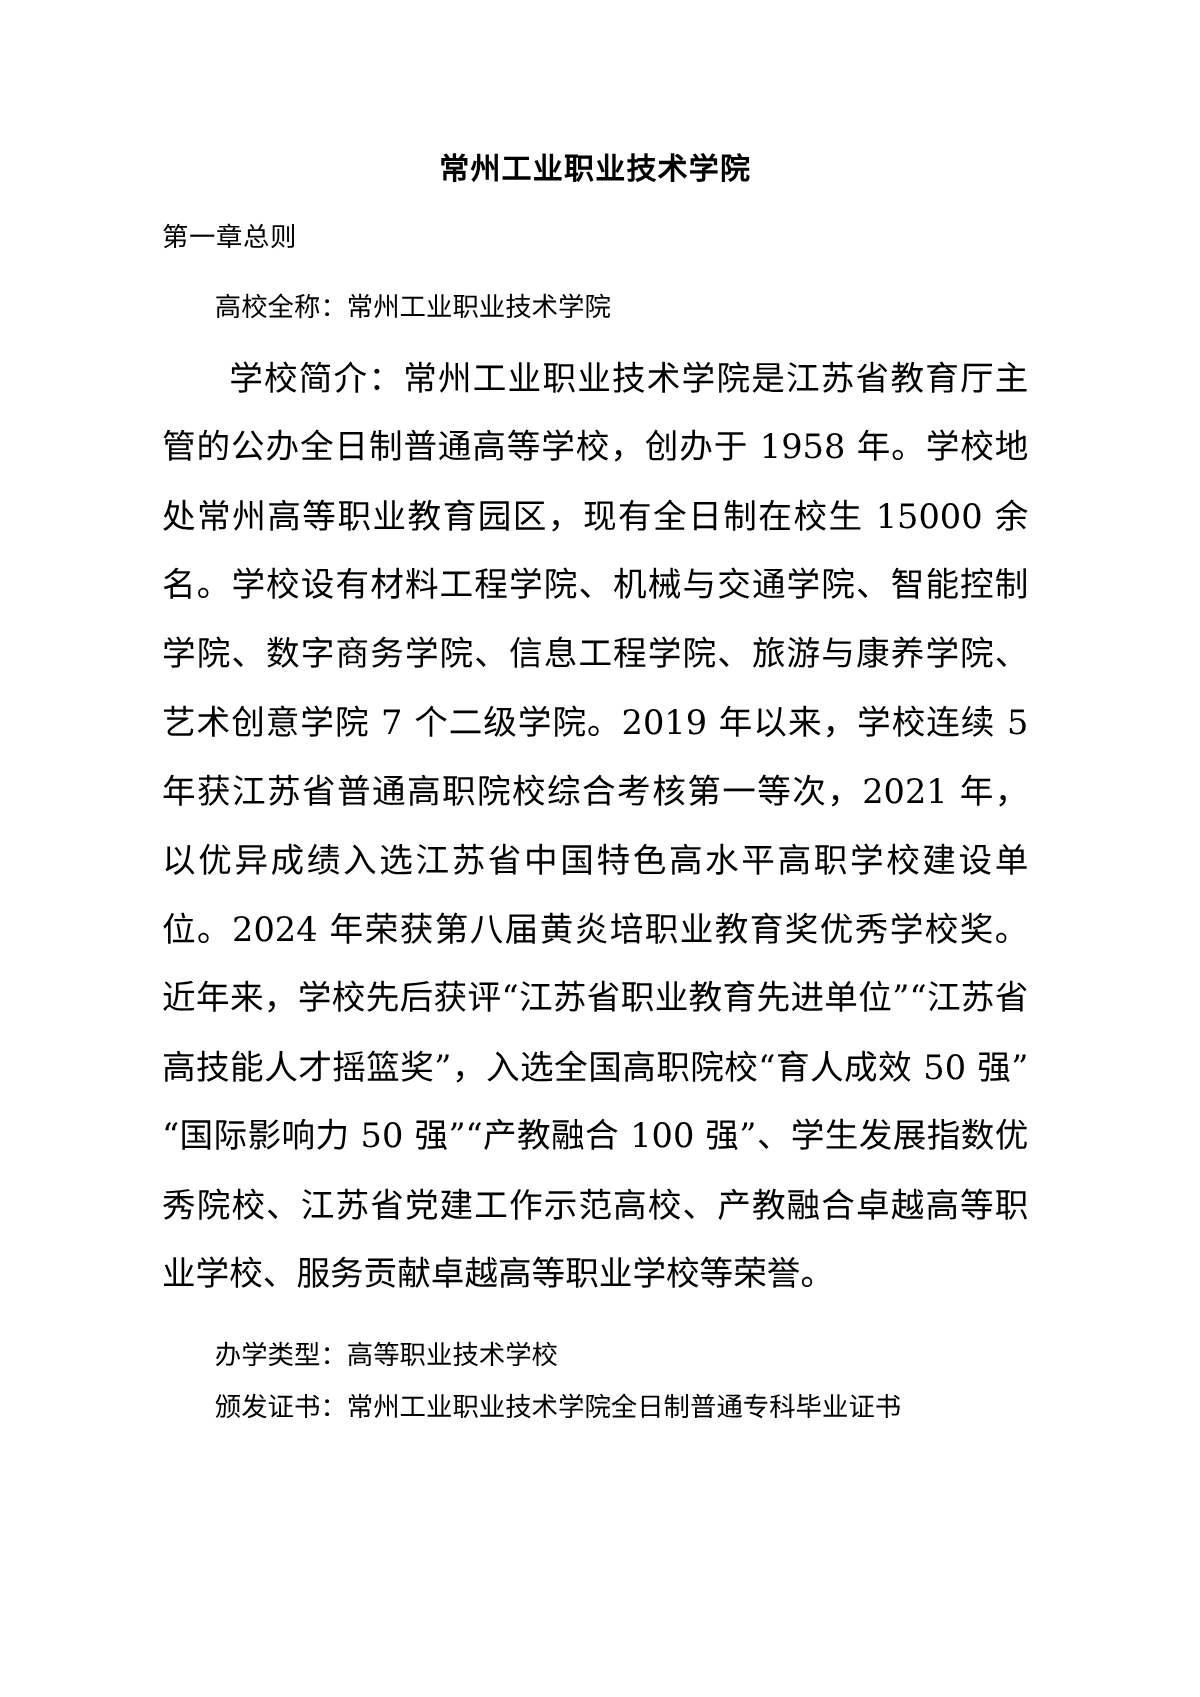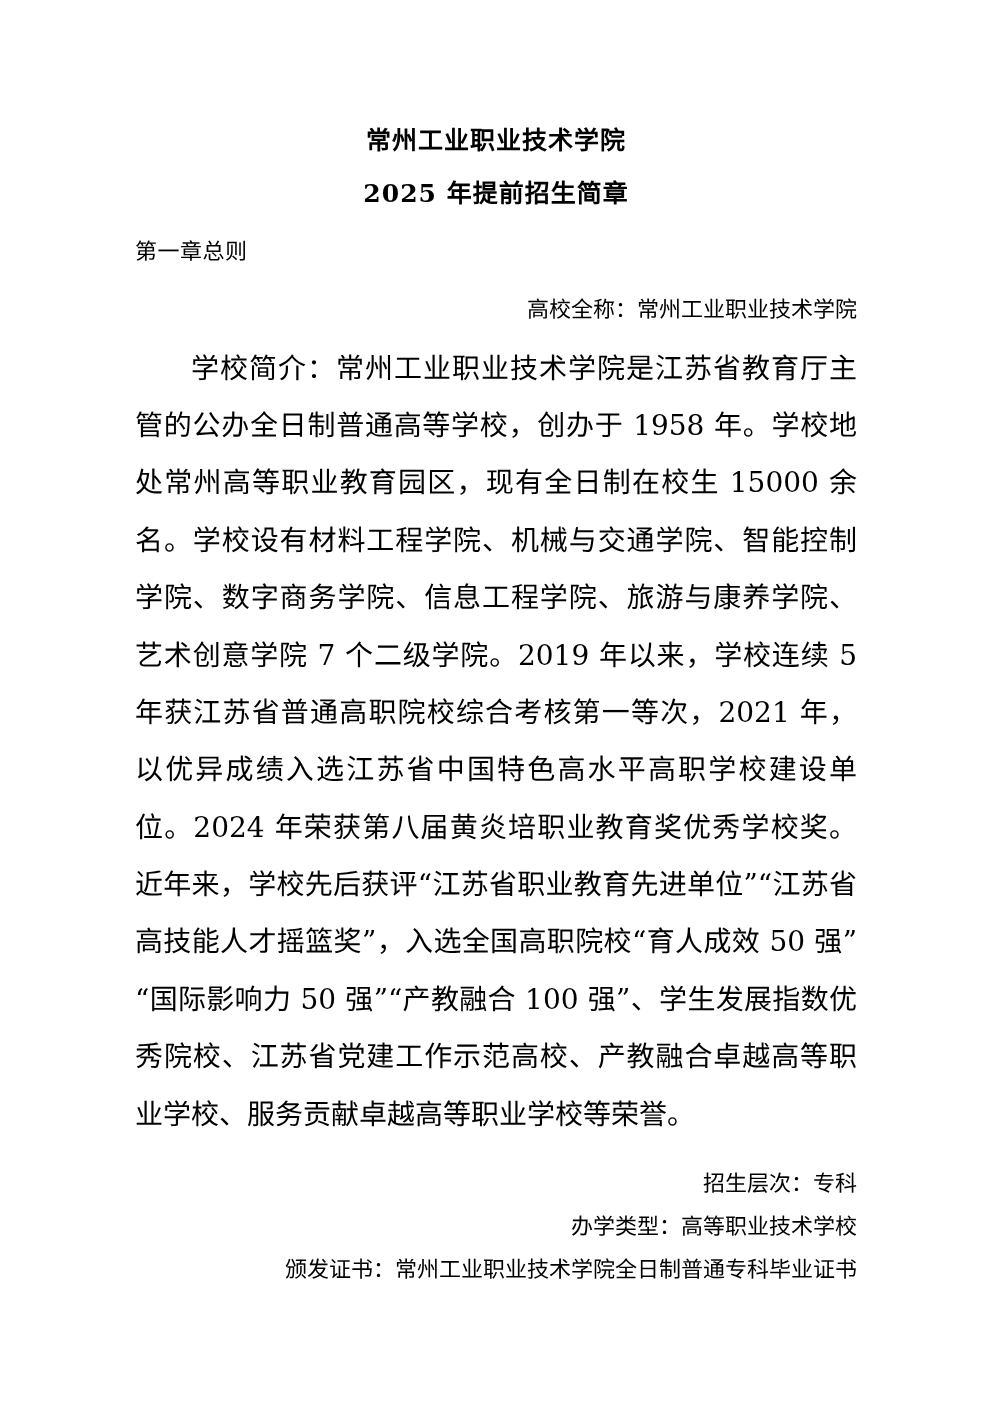--- a/index.html
+++ b/index.html
@@ -59,39 +59,36 @@
     margin-top: 8px;
   }
   .field-list {
     margin-top: 20px;
   }
   .field-line {
     font-size: 22px;
     line-height: 1.95;
     text-indent: 2em;
     margin: 0;
-    text-align: right;
   }
 </style>
 </head>
 <body>
 
 <div class="page">
 
   <h1 class="doc-title">常州工业职业技术学院</h1>
 
-  <h2 class="doc-subtitle">2025 年提前招生简章</h2>
 
   <h3 class="chapter-heading">第一章总则</h3>
 
   <div class="field-list">
     <p class="field-line">高校全称：常州工业职业技术学院</p>
   </div>
 
   <p class="para body-block">学校简介：常州工业职业技术学院是江苏省教育厅主管的公办全日制普通高等学校，创办于 1958 年。学校地处常州高等职业教育园区，现有全日制在校生 15000 余名。学校设有材料工程学院、机械与交通学院、智能控制学院、数字商务学院、信息工程学院、旅游与康养学院、艺术创意学院 7 个二级学院。2019 年以来，学校连续 5 年获江苏省普通高职院校综合考核第一等次，2021 年，以优异成绩入选江苏省中国特色高水平高职学校建设单位。2024 年荣获第八届黄炎培职业教育奖优秀学校奖。近年来，学校先后获评“江苏省职业教育先进单位”“江苏省高技能人才摇篮奖”，入选全国高职院校“育人成效 50 强”“国际影响力 50 强”“产教融合 100 强”、学生发展指数优秀院校、江苏省党建工作示范高校、产教融合卓越高等职业学校、服务贡献卓越高等职业学校等荣誉。</p>
 
   <div class="field-list">
-    <p class="field-line">招生层次：专科</p>
     <p class="field-line">办学类型：高等职业技术学校</p>
     <p class="field-line">颁发证书：常州工业职业技术学院全日制普通专科毕业证书</p>
   </div>
 
 </div>
 
 </body></html>

